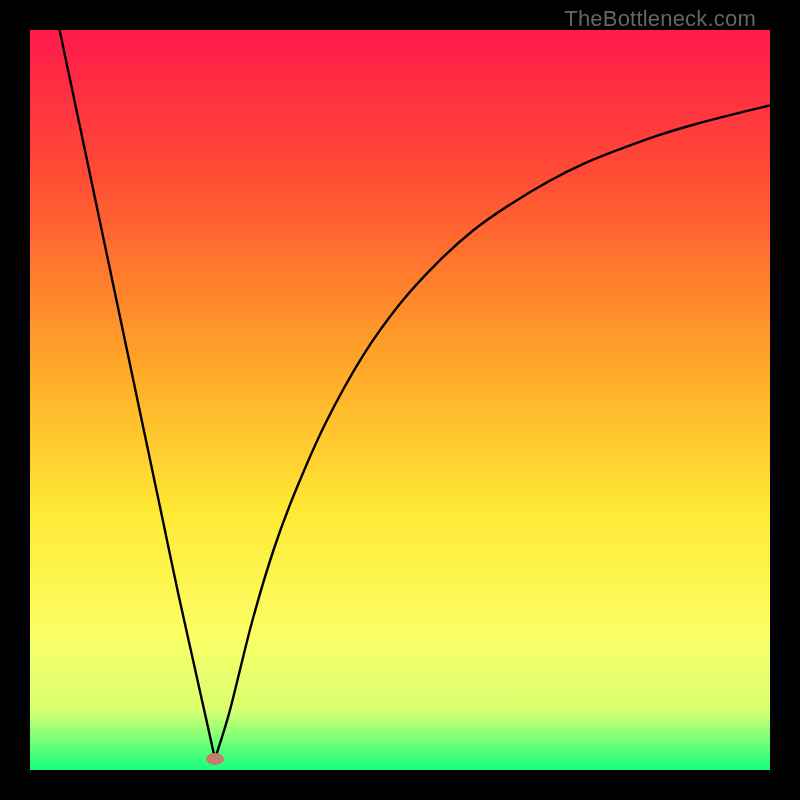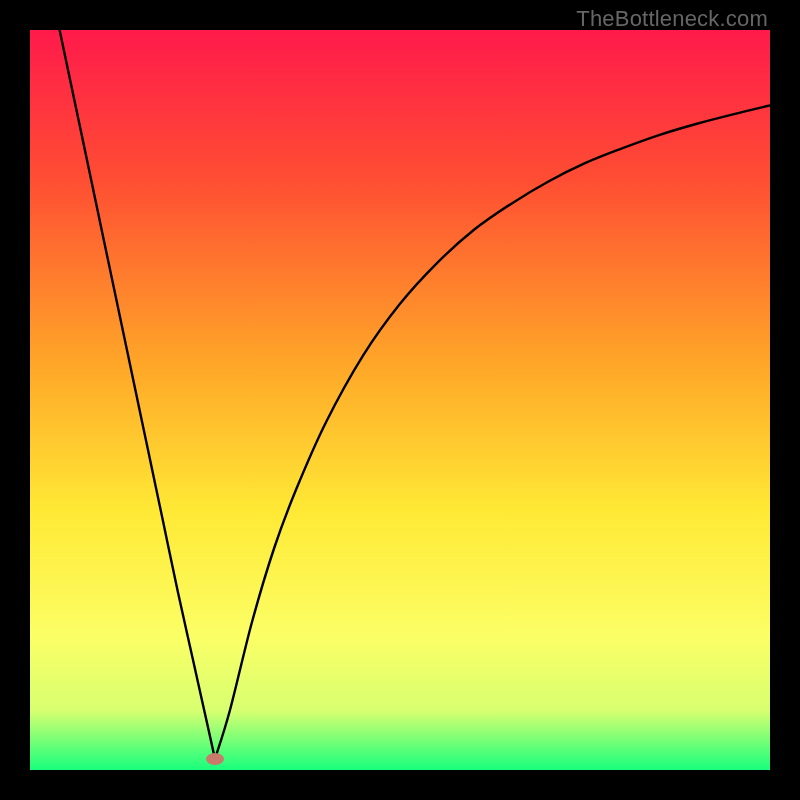--- a/index.html
+++ b/index.html
@@ -22,21 +22,21 @@
   .plot-area {
     position: absolute;
     left: 0;
     top: 0;
     width: 740px;
     height: 740px;
   }
   .watermark {
     position: absolute;
     top: 6px;
-    right: 32px;
+    right: 44px;
     color: #666;
     font-size: 22px;
     font-weight: 500;
     letter-spacing: 0.2px;
     user-select: none;
   }
   svg {
     display: block;
   }
 </style>

